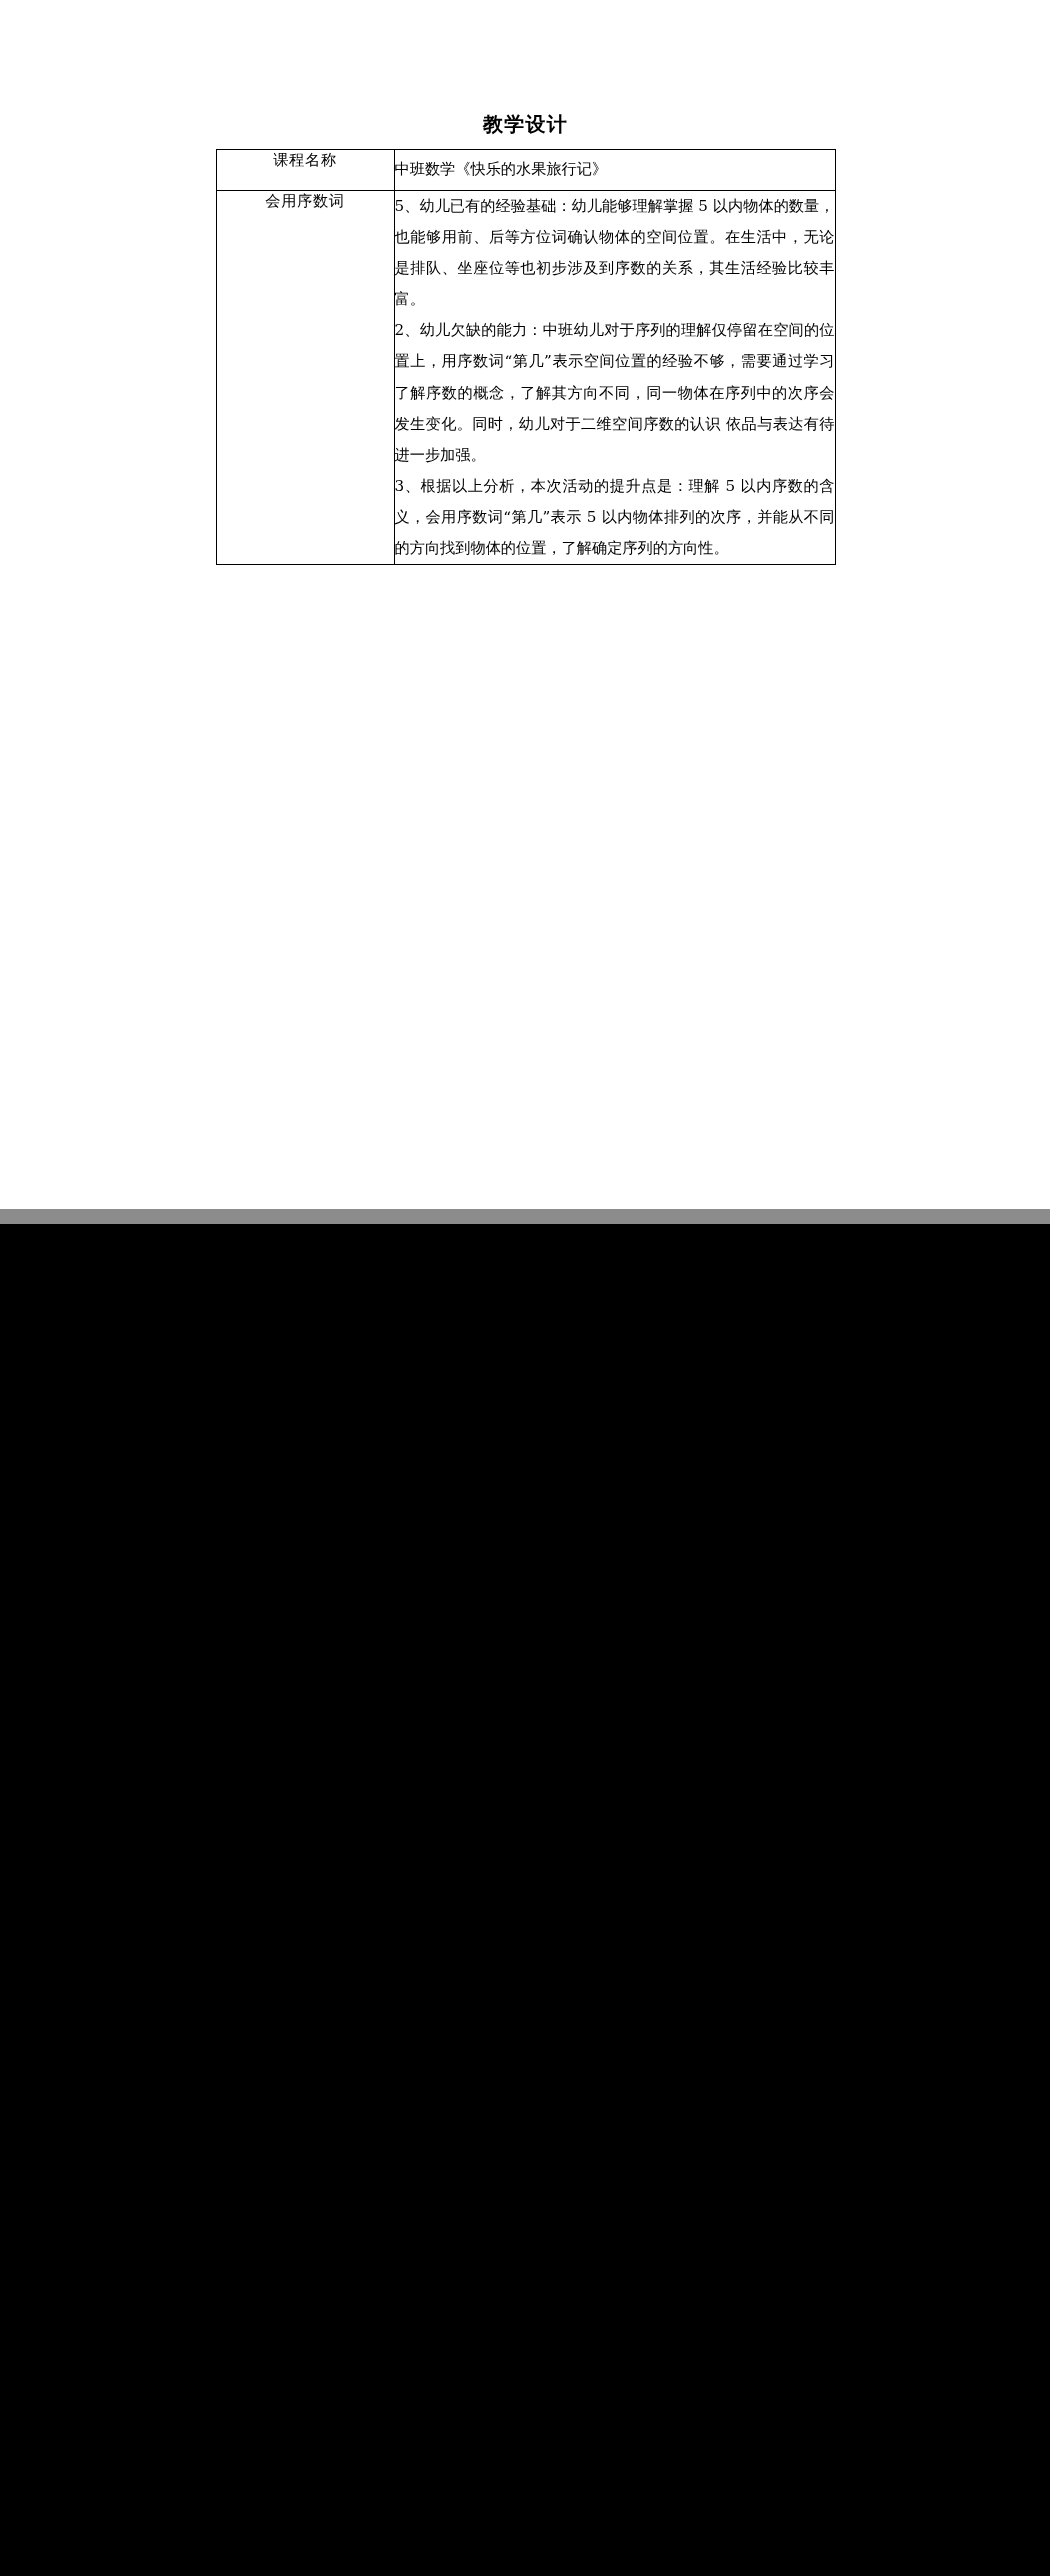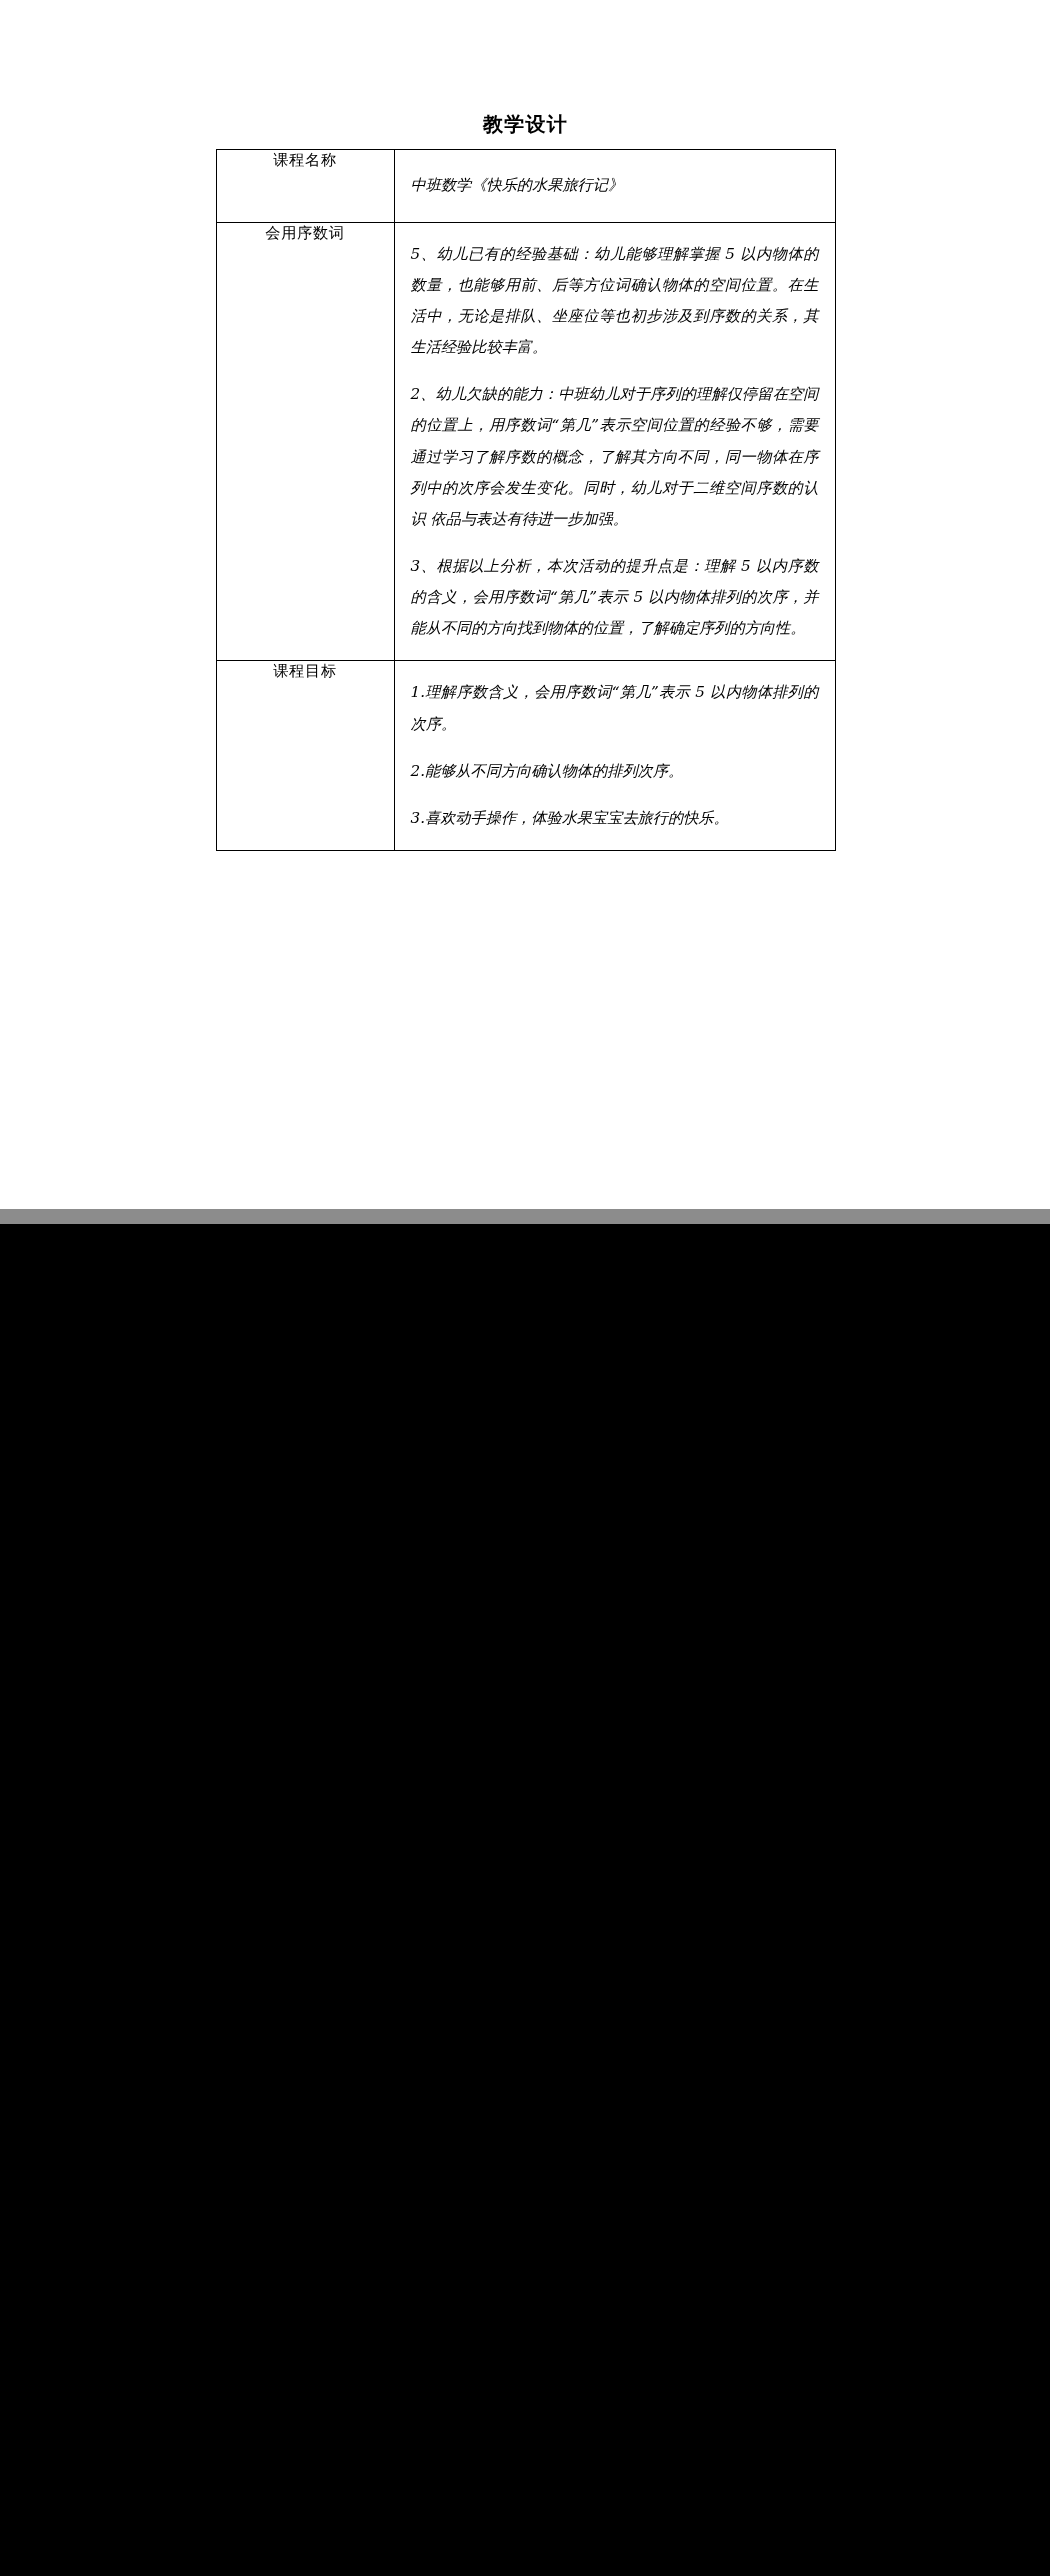--- a/index.html
+++ b/index.html
@@ -50,24 +50,23 @@
     font-size: 15.2px;
     letter-spacing: 0.7px;
     padding: 9.3px 4px;
   }
   td.content-cell {
     padding: 9.3px 12px 9.3px 13.2px;
     font-size: 15.2px;
     line-height: 2.05;
   }
   td.content-cell p {
-    margin: 16px;
+    margin: 0;
     text-align: justify;
     text-justify: inter-ideograph;
-    font-style: italic;
   }
   td.content-cell p.indent {
     text-indent: 0;
   }
   .row-name td.content-cell {
     padding-top: 8.6px;
     padding-bottom: 8.6px;
     line-height: 1.5;
   }
   
@@ -103,27 +102,19 @@
         </td>
       </tr>
       <tr>
         <td class="label-cell">会用序数词</td>
         <td class="content-cell">
           <p class="indent">5、幼儿已有的经验基础：幼儿能够理解掌握 5 以内物体的数量，也能够用前、后等方位词确认物体的空间位置。在生活中，无论是排队、坐座位等也初步涉及到序数的关系，其生活经验比较丰富。</p>
           <p class="indent">2、幼儿欠缺的能力：中班幼儿对于序列的理解仅停留在空间的位置上，用序数词“第几”表示空间位置的经验不够，需要通过学习了解序数的概念，了解其方向不同，同一物体在序列中的次序会发生变化。同时，幼儿对于二维空间序数的认识 依品与表达有待进一步加强。</p>
           <p class="indent">3、根据以上分析，本次活动的提升点是：理解 5 以内序数的含义，会用序数词“第几”表示 5 以内物体排列的次序，并能从不同的方向找到物体的位置，了解确定序列的方向性。</p>
         </td>
       </tr>
-      <tr>
-        <td class="label-cell">课程目标</td>
-        <td class="content-cell">
-          <p>1.理解序数含义，会用序数词“第几”表示 5 以内物体排列的次序。</p>
-          <p>2.能够从不同方向确认物体的排列次序。</p>
-          <p>3.喜欢动手操作，体验水果宝宝去旅行的快乐。</p>
-        </td>
-      </tr>
     </tbody>
   </table>
 </div>
 
 <div class="black-area"></div>
 <div class="gray-band"></div>
 
 
 </body></html>

